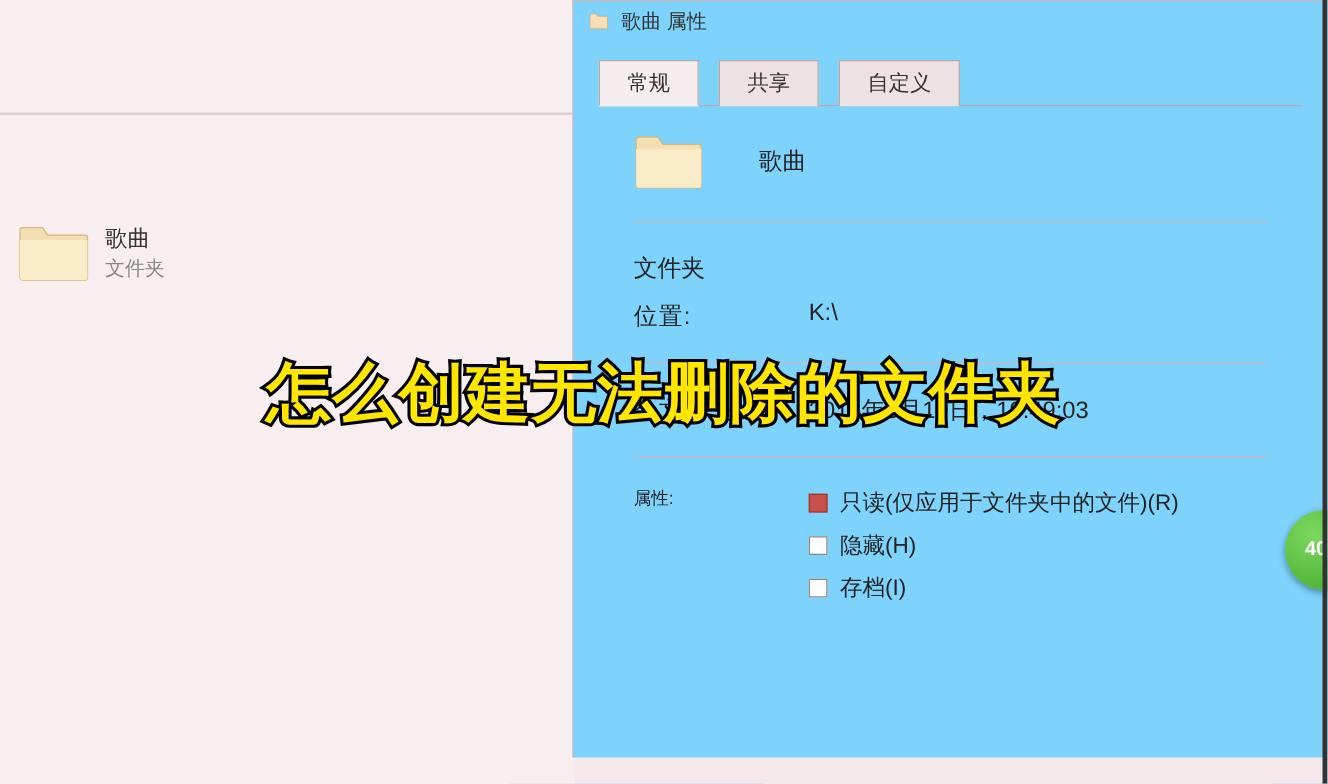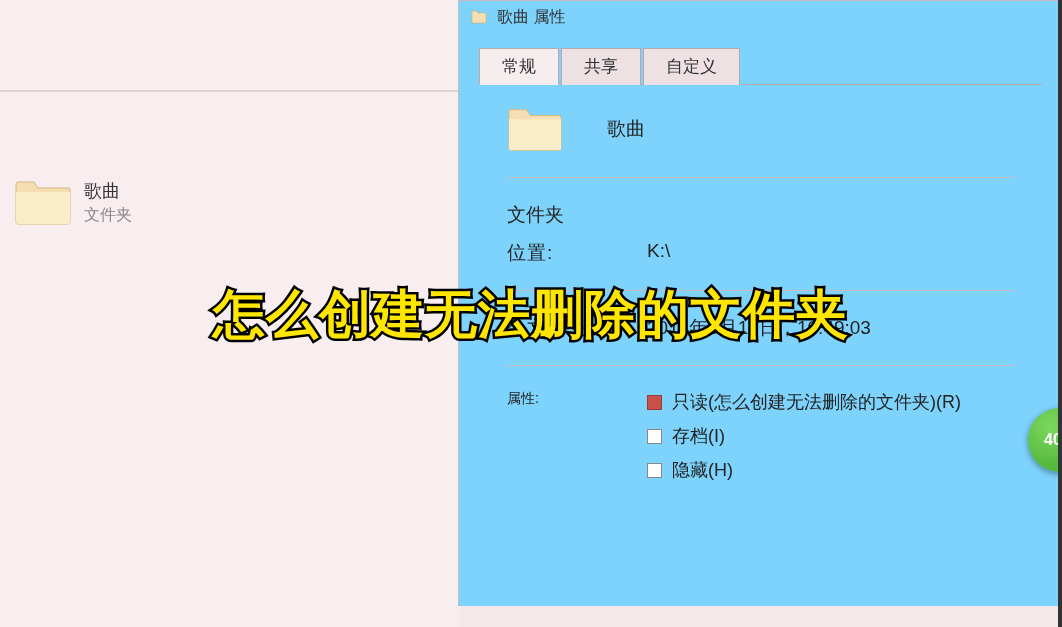--- a/index.html
+++ b/index.html
@@ -10,21 +10,21 @@
 .folder-large-icon{width:58px;height:48px;position:relative}
 .folder-large-icon svg{width:100%;height:100%}
 .folder-text{display:flex;flex-direction:column;gap:2px}
 .folder-name{font-size:18px;color:#333}
 .folder-type-line{font-size:16px;color:#888}
 .prop-window{position:absolute;left:458px;top:0;width:604px;height:606px;background:#7dd3fc;border-left:1px solid #c9bbbd;border-top:1px solid #c9bbbd}
 .prop-title-bar{height:32px;display:flex;align-items:center;padding-left:12px;gap:10px;font-size:16px;color:#333}
 .title-folder-icon{width:16px;height:14px}
 .tab-area{padding:14px 20px 0 20px}
 .tabs{display:flex;border-bottom:1px solid #b8a9ab}
-.tab{padding:6px 22px;font-size:17px;color:#333;border:1px solid #b8a9ab;border-bottom:none;background:#ede1e3;margin-right:2px;cursor:pointer;position:relative;top:1px}
+.tab{padding:6px 22px;font-size:17px;color:#333;border:1px solid #b8a9ab;border-bottom:none;background:#ede1e3;margin-right:16px;cursor:pointer;position:relative;top:1px}
 .tab.active{background:#f6edee;border-bottom:1px solid #f6edee}
 .prop-body{padding:20px 28px}
 .prop-header-row{display:flex;align-items:center;gap:44px;margin-bottom:24px}
 .prop-folder-icon{width:56px;height:48px}
 .name-field{font-size:19px;color:#222;border:none;background:transparent;outline:none;width:200px}
 .prop-row{display:flex;padding:6px 0;font-size:19px;color:#222}
 .prop-label{width:140px;letter-spacing:1px}
 .prop-value{flex:1}
 .sep{border-top:1px solid #c9bbbd;margin:18px 0}
 .attr-section{display:flex;padding-top:6px}
@@ -89,29 +89,29 @@
       <div class="prop-row">
         <span class="prop-label">个文件夹:</span>
         <span class="prop-value">2014年3月19日，10:49:03</span>
       </div>
       <div class="sep"></div>
       <div class="attr-section">
         <span class="attr-label">属性:</span>
         <div class="attr-checks">
           <div class="check-row">
             <span class="checkbox tristate"></span>
-            <span>只读(怎么创建无法删除的文件夹)(R)</span>
+            <span>只读(仅应用于文件夹中的文件)(R)</span>
+          </div>
+          <div class="check-row">
+            <span class="checkbox"></span>
+            <span>隐藏(H)</span>
           </div>
           <div class="check-row">
             <span class="checkbox"></span>
             <span>存档(I)</span>
-          </div>
-          <div class="check-row">
-            <span class="checkbox"></span>
-            <span>隐藏(H)</span>
           </div>
         </div>
       </div>
     </div>
   </div>
 </div>
 
 <div class="green-badge">
   <span>40%</span>
 </div>

